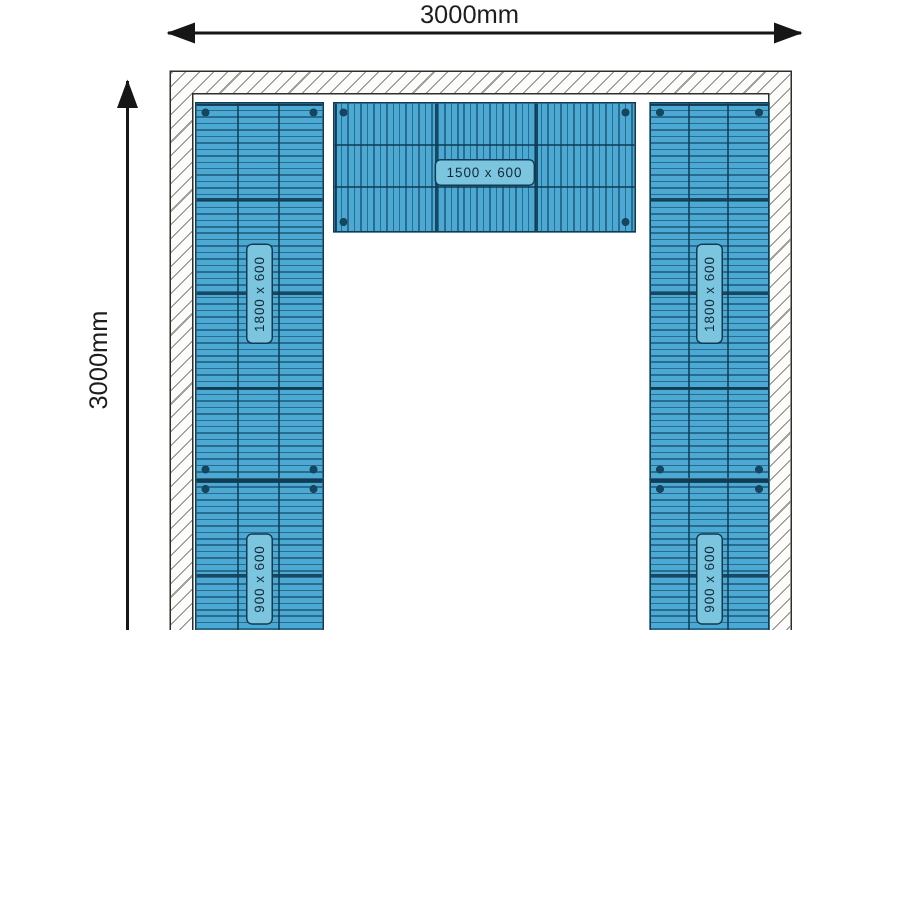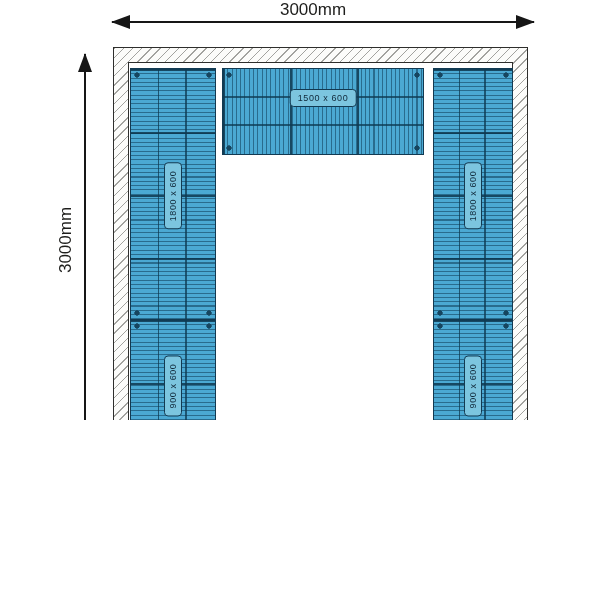--- a/index.html
+++ b/index.html
@@ -145,21 +145,21 @@
 
   <div id="wall" class="abs"></div>
   <div id="floor" class="abs"></div>
 
   <div class="shelf v" style="left:130px; top:68px; width:86px; height:252px;"></div>
   <div class="shelf v" style="left:130px; top:319px; width:86px; height:132px;"></div>
   <div class="shelf h" style="left:222px; top:68px; width:202px; height:87px;"></div>
   <div class="shelf v" style="left:433px; top:68px; width:80px; height:252px;"></div>
   <div class="shelf v" style="left:433px; top:319px; width:80px; height:132px;"></div>
 
-  <span class="shelf-label" style="left:323px; top:98px;">1500 x 600</span>
+  <span class="shelf-label" style="left:323px; top:115px;">1500 x 600</span>
   <span class="shelf-label vert" style="left:173px; top:196px;">1800 x 600</span>
   <span class="shelf-label vert" style="left:173px; top:386px;">900 x 600</span>
   <span class="shelf-label vert" style="left:473px; top:196px;">1800 x 600</span>
   <span class="shelf-label vert" style="left:473px; top:386px;">900 x 600</span>
 
   <div class="h-arrow small" style="left:276px; top:436px; width:97px;"></div>
 
   <div id="door-opening" class="abs"></div>
   <div id="door-slab" class="abs"></div>
   <div class="door-tab" style="left:285px;"></div>

